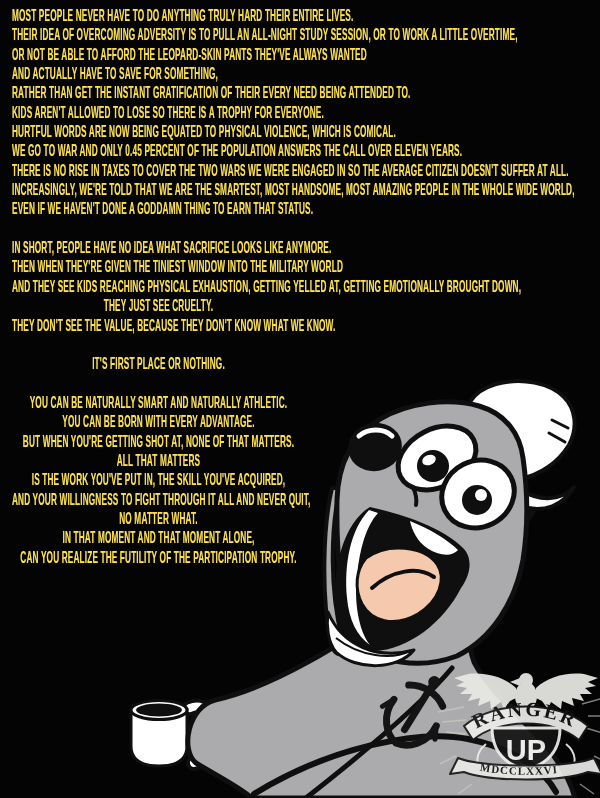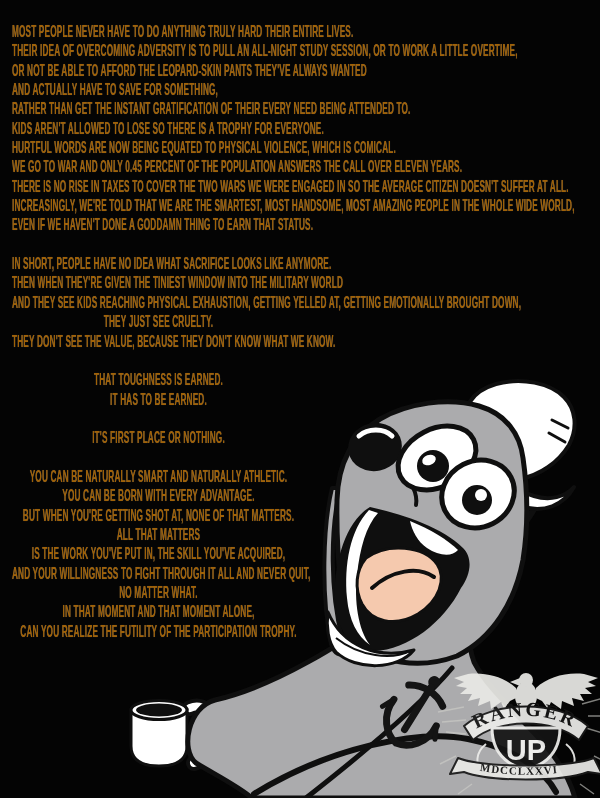--- a/index.html
+++ b/index.html
@@ -3,22 +3,22 @@
 <meta charset="utf-8">
 <style>
   html,body{margin:0;padding:0;background:#000;}
   .stage{
     position:relative;width:600px;height:798px;overflow:hidden;
     background:#040404;
     font-family:"Liberation Sans",sans-serif;
   }
   .art{position:absolute;left:0;top:0;width:600px;height:798px;}
   .poem{
-    position:absolute;left:12px;top:22px;width:586px;
-    color:#a16207;font-weight:700;font-size:16.5px;line-height:19.35px;
+    position:absolute;left:12px;top:6px;width:586px;
+    color:#fde047;font-weight:700;font-size:16.5px;line-height:19.35px;
   }
   .para + .para{margin-top:19.35px;text-align:center;}
   .line{
     white-space:nowrap;
     transform:scaleX(0.5);
     transform-origin:0 50%;
     letter-spacing:0.3px;
     text-shadow:0 0 1px rgba(255,255,255,.35);
   }
 </style>
@@ -158,24 +158,20 @@
         <div class="line">EVEN IF WE HAVEN'T DONE A GODDAMN THING TO EARN THAT STATUS.</div>
       </div>
       <div class="para">
         <div class="line">IN SHORT, PEOPLE HAVE NO IDEA WHAT SACRIFICE LOOKS LIKE ANYMORE.</div>
         <div class="line">THEN WHEN THEY'RE GIVEN THE TINIEST WINDOW INTO THE MILITARY WORLD</div>
         <div class="line">AND THEY SEE KIDS REACHING PHYSICAL EXHAUSTION, GETTING YELLED AT, GETTING EMOTIONALLY BROUGHT DOWN,</div>
         <div class="line">THEY JUST SEE CRUELTY.</div>
         <div class="line">THEY DON'T SEE THE VALUE, BECAUSE THEY DON'T KNOW WHAT WE KNOW.</div>
       </div>
       <div class="para">
-        <div class="line">THAT TOUGHNESS IS EARNED.</div>
-        <div class="line">IT HAS TO BE EARNED.</div>
-      </div>
-      <div class="para">
         <div class="line">IT'S FIRST PLACE OR NOTHING.</div>
       </div>
       <div class="para">
         <div class="line">YOU CAN BE NATURALLY SMART AND NATURALLY ATHLETIC.</div>
         <div class="line">YOU CAN BE BORN WITH EVERY ADVANTAGE.</div>
         <div class="line">BUT WHEN YOU'RE GETTING SHOT AT, NONE OF THAT MATTERS.</div>
         <div class="line">ALL THAT MATTERS</div>
         <div class="line">IS THE WORK YOU'VE PUT IN, THE SKILL YOU'VE ACQUIRED,</div>
         <div class="line">AND YOUR WILLINGNESS TO FIGHT THROUGH IT ALL AND NEVER QUIT,</div>
         <div class="line">NO MATTER WHAT.</div>

